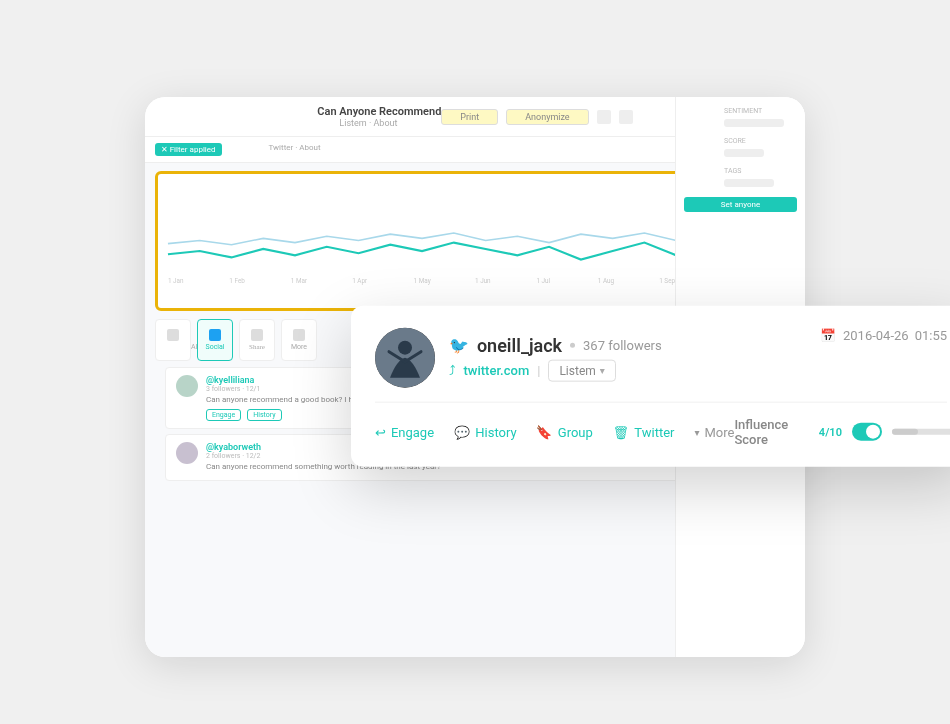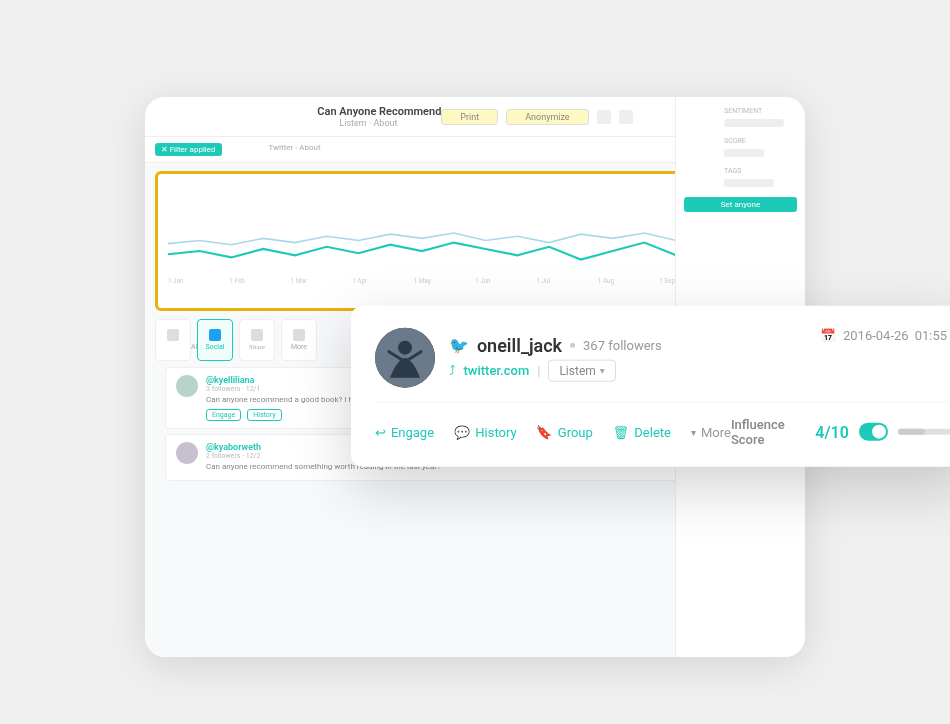--- a/index.html
+++ b/index.html
@@ -442,21 +442,21 @@
       gap: 10px;
     }
 
     .influence-label {
       font-size: 13px;
       color: #888;
       font-weight: 500;
     }
 
     .influence-score {
-      font-size: 16px;
+      font-size: 11px;
       color: #333;
       font-weight: 600;
     }
 
     .influence-score span {
       color: #1dc9b7;
     }
 
     
     .toggle-switch {
@@ -691,21 +691,21 @@
       <div class="popup-action">
         <span class="popup-action-icon">💬</span>
         <span>History</span>
       </div>
       <div class="popup-action">
         <span class="popup-action-icon">🔖</span>
         <span>Group</span>
       </div>
       <div class="popup-action">
         <span class="popup-action-icon">🗑</span>
-        <span>Delete</span>
+        <span>Twitter</span>
       </div>
       <div class="popup-action popup-more">
         <span>More</span>
       </div>
     </div>
 
     <div class="influence-section">
       <span class="influence-label">Influence Score</span>
       <span class="influence-score">
         <span style="color:#1dc9b7;">4</span><span>/</span><span>10</span>

